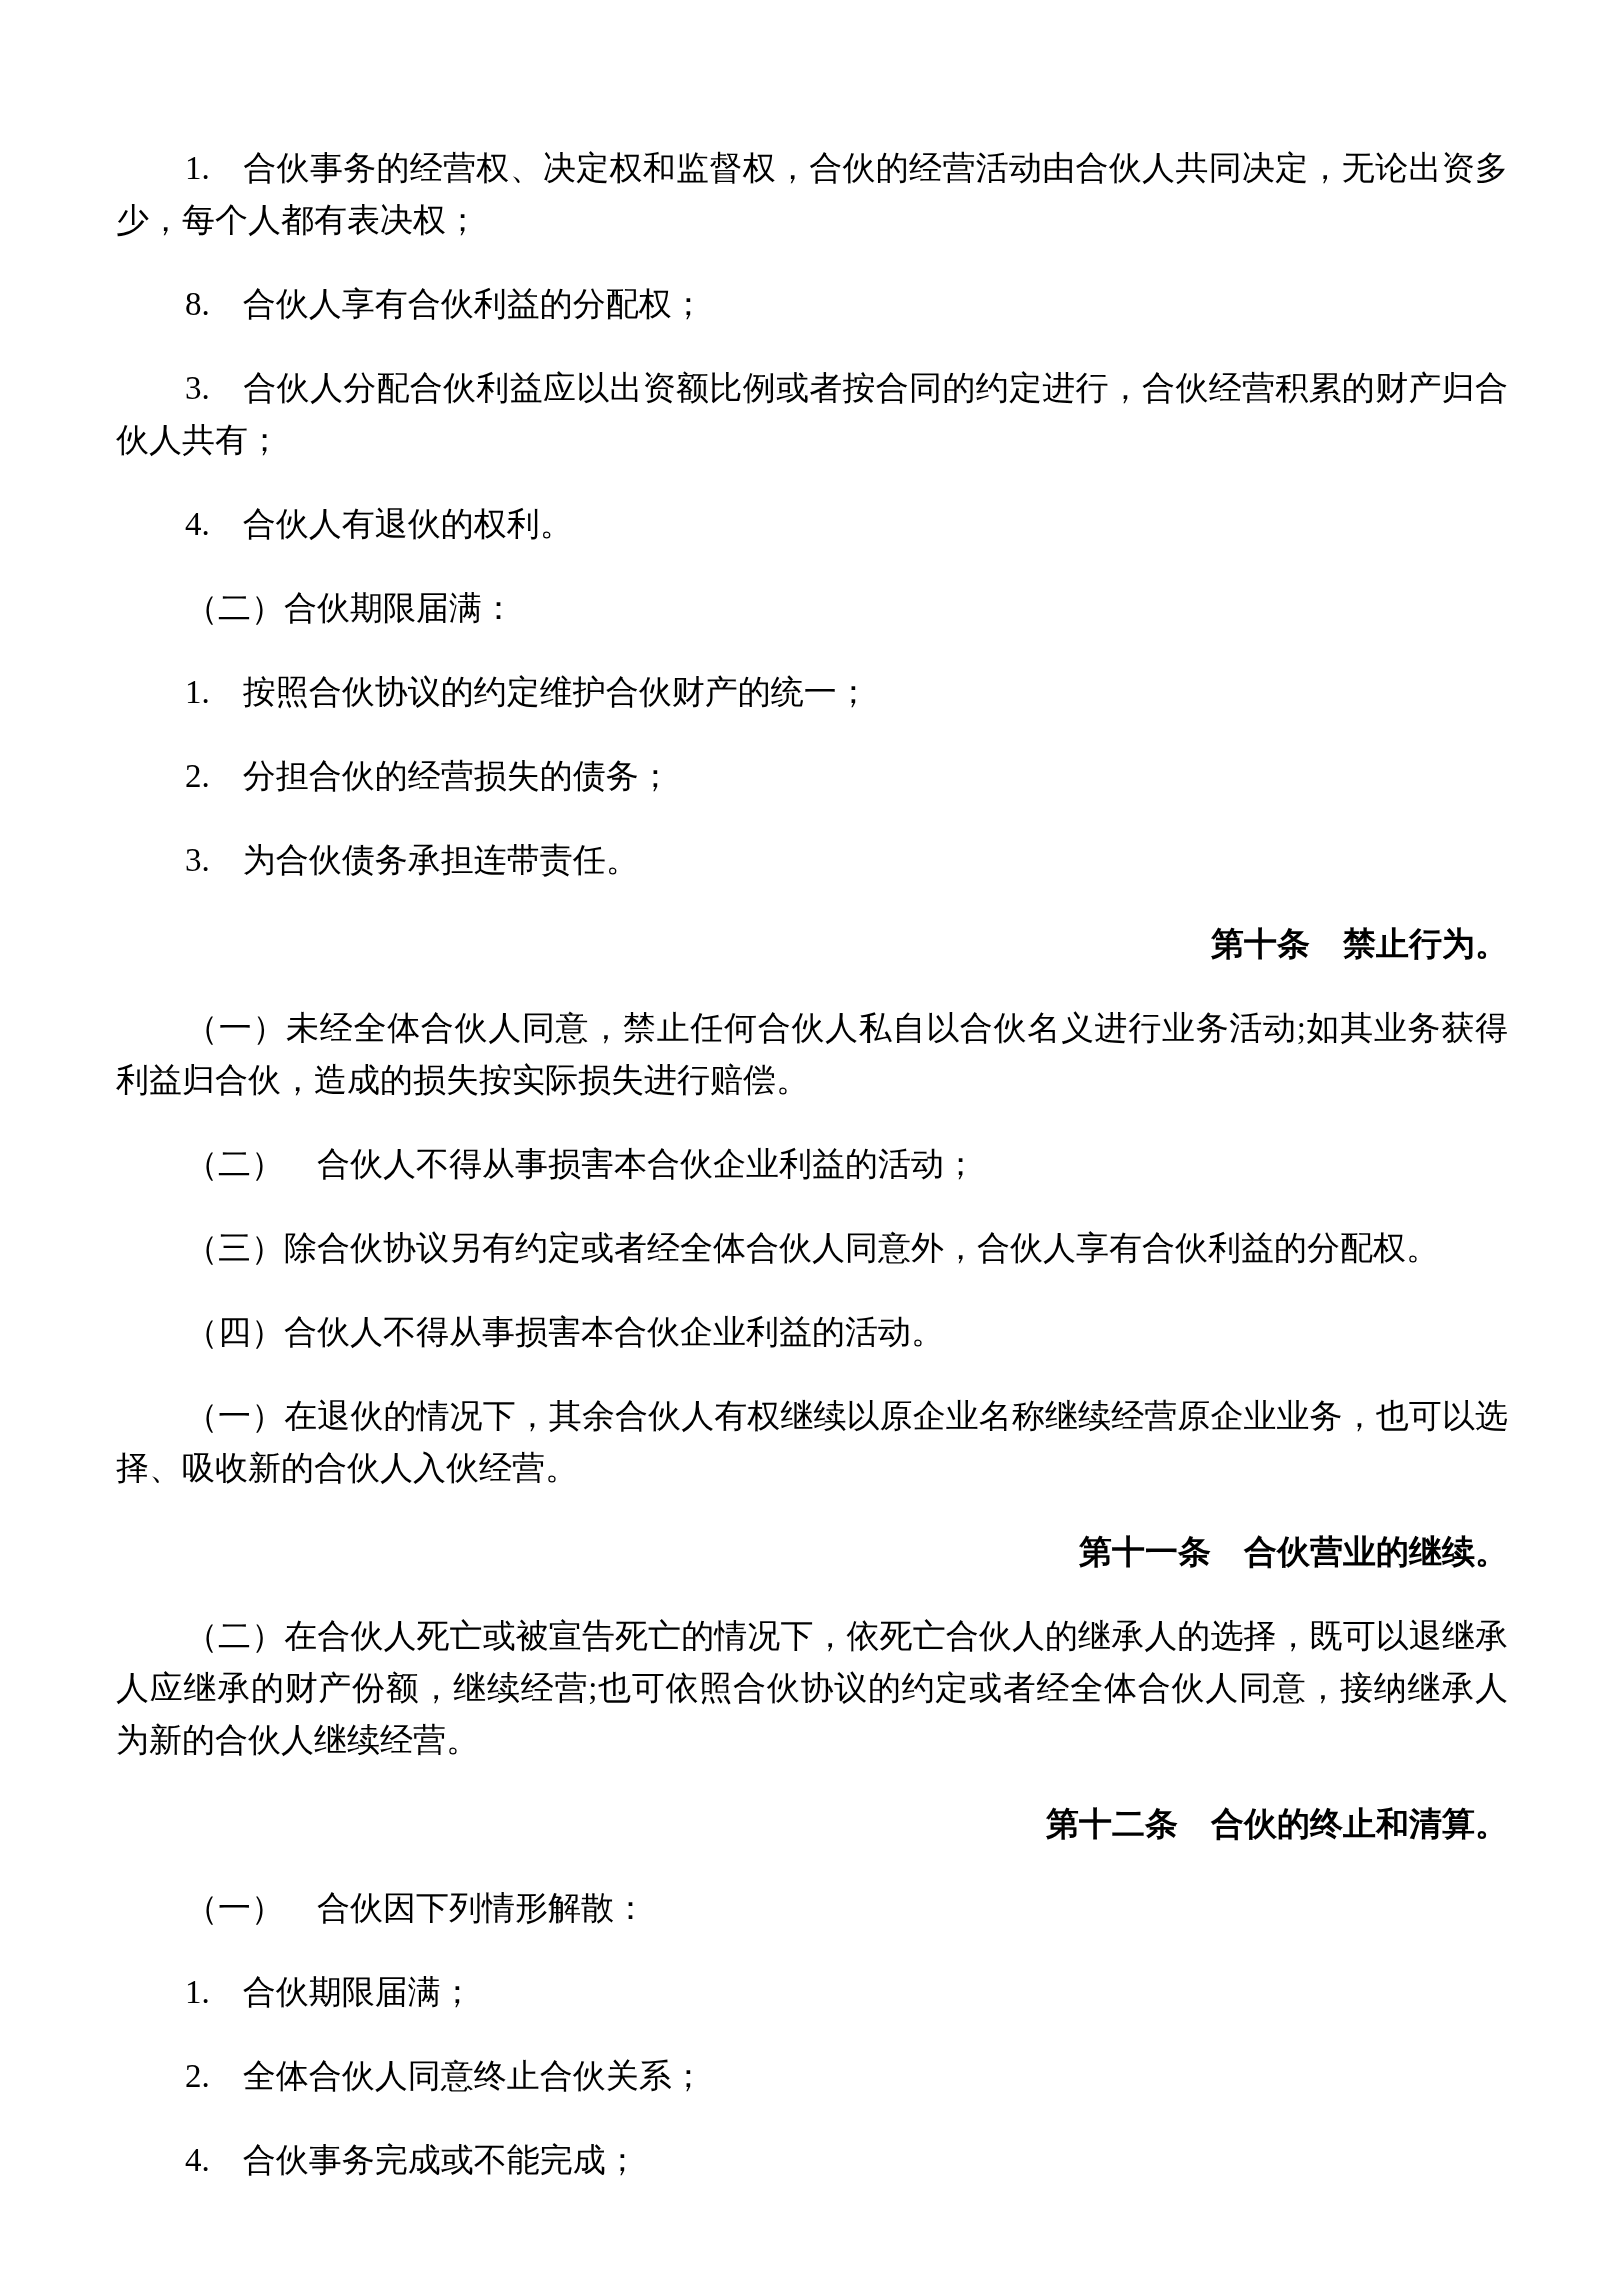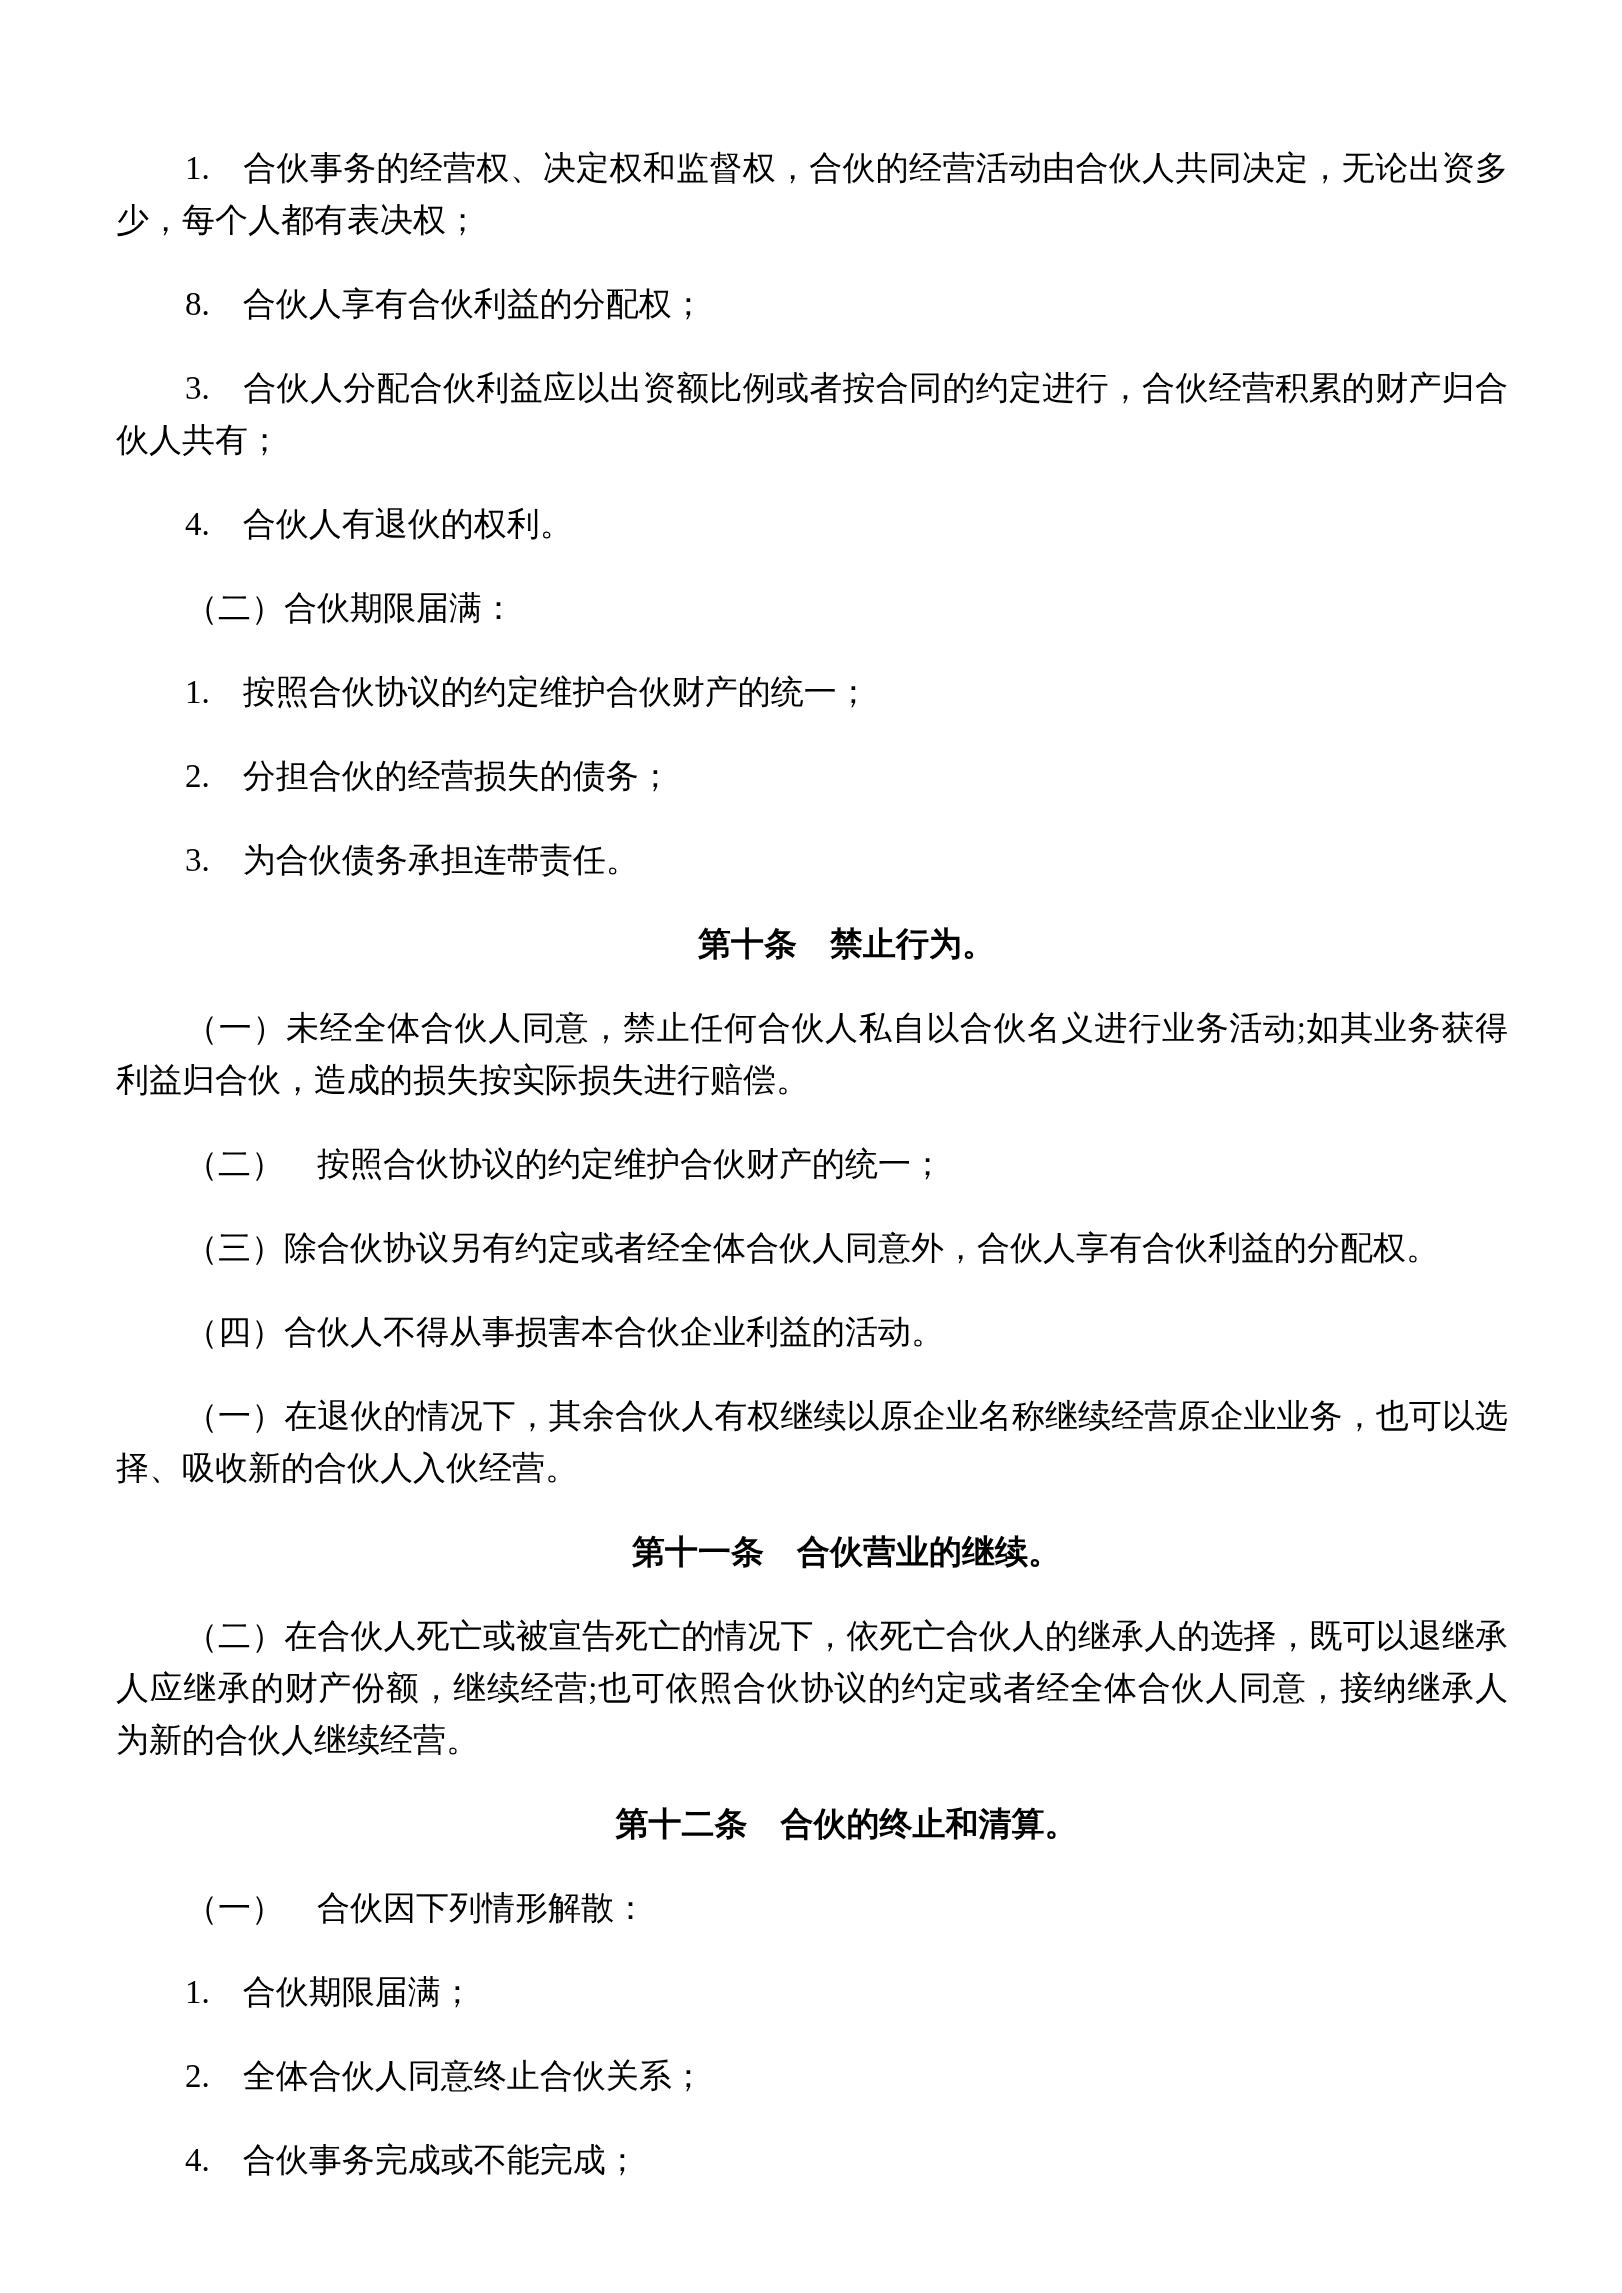--- a/index.html
+++ b/index.html
@@ -26,39 +26,39 @@
     text-indent: 69px;
     text-align: justify;
     word-break: break-all;
   }
   .para:last-child {
     margin-bottom: 12px;
   }
   .heading {
     font-family: "Liberation Sans", "DejaVu Sans", sans-serif;
     font-weight: bold;
-    text-align: center;
+    text-align: right;
   }
 </style>
 </head>
 <body>
 
 <div class="page">
   <div id="paragraph-container">
       <p class="para">1.　合伙事务的经营权、决定权和监督权，合伙的经营活动由合伙人共同决定，无论出资多少，每个人都有表决权；</p>
       <p class="para">8.　合伙人享有合伙利益的分配权；</p>
       <p class="para">3.　合伙人分配合伙利益应以出资额比例或者按合同的约定进行，合伙经营积累的财产归合伙人共有；</p>
       <p class="para">4.　合伙人有退伙的权利。</p>
       <p class="para">（二）合伙期限届满：</p>
       <p class="para">1.　按照合伙协议的约定维护合伙财产的统一；</p>
       <p class="para">2.　分担合伙的经营损失的债务；</p>
       <p class="para">3.　为合伙债务承担连带责任。</p>
       <p class="para heading">第十条　禁止行为。</p>
       <p class="para">（一）未经全体合伙人同意，禁止任何合伙人私自以合伙名义进行业务活动;如其业务获得利益归合伙，造成的损失按实际损失进行赔偿。</p>
-      <p class="para">（二）　按照合伙协议的约定维护合伙财产的统一；</p>
+      <p class="para">（二）　合伙人不得从事损害本合伙企业利益的活动；</p>
       <p class="para">（三）除合伙协议另有约定或者经全体合伙人同意外，合伙人享有合伙利益的分配权。</p>
       <p class="para">（四）合伙人不得从事损害本合伙企业利益的活动。</p>
       <p class="para">（一）在退伙的情况下，其余合伙人有权继续以原企业名称继续经营原企业业务，也可以选择、吸收新的合伙人入伙经营。</p>
       <p class="para heading">第十一条　合伙营业的继续。</p>
       <p class="para">（二）在合伙人死亡或被宣告死亡的情况下，依死亡合伙人的继承人的选择，既可以退继承人应继承的财产份额，继续经营;也可依照合伙协议的约定或者经全体合伙人同意，接纳继承人为新的合伙人继续经营。</p>
       <p class="para heading">第十二条　合伙的终止和清算。</p>
       <p class="para">（一）　合伙因下列情形解散：</p>
       <p class="para">1.　合伙期限届满；</p>
       <p class="para">2.　全体合伙人同意终止合伙关系；</p>
       <p class="para">4.　合伙事务完成或不能完成；</p>

